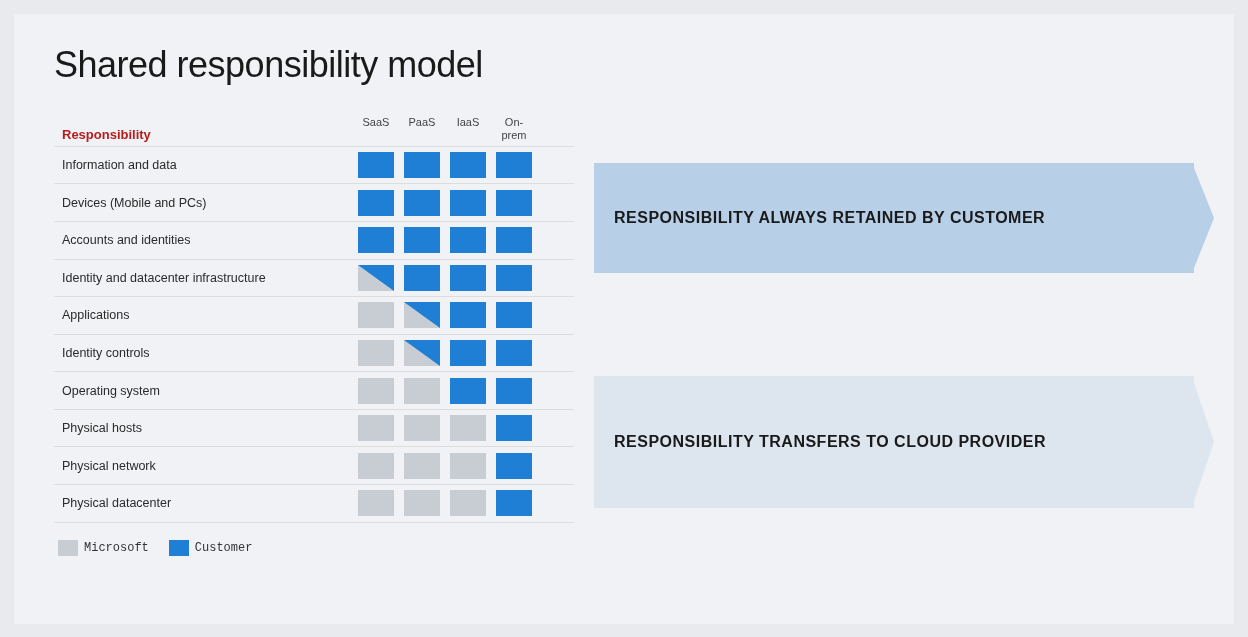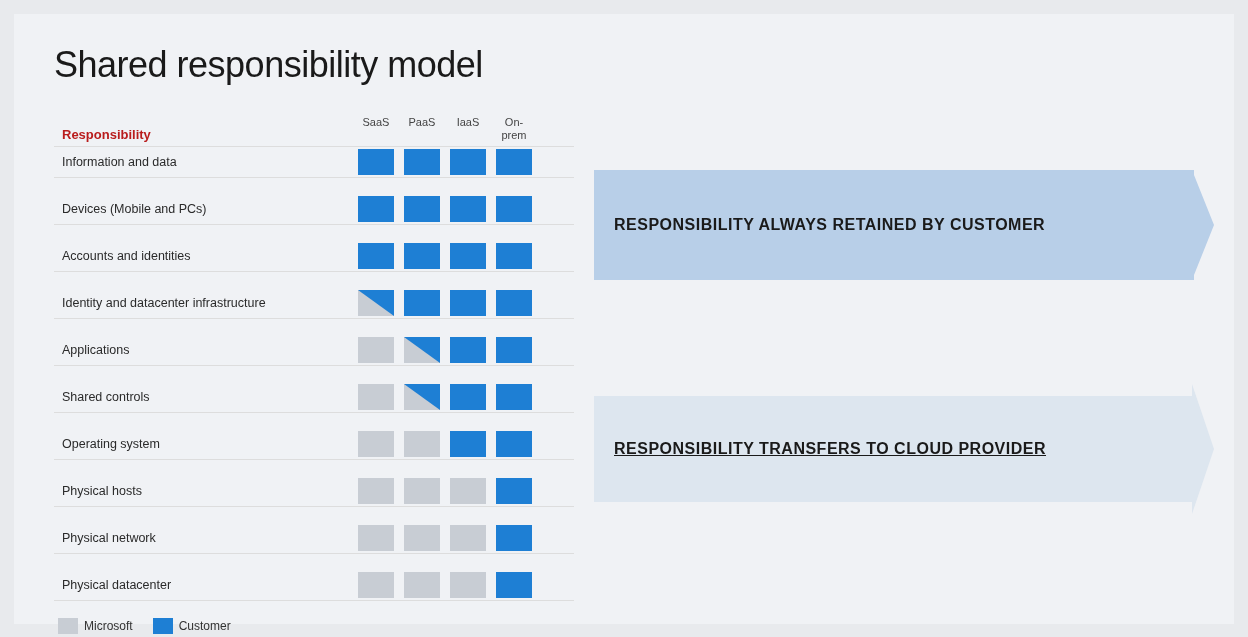--- a/index.html
+++ b/index.html
@@ -60,21 +60,20 @@
       width: 44px;
       text-align: center;
       font-size: 11px;
       color: #444;
       line-height: 1.2;
     }
     .table-rows {
       display: flex;
       flex-direction: column;
       flex: 1;
-      gap: 16px;
     }
     .table-row {
       display: flex;
       align-items: center;
       border-bottom: 1px solid #ddd;
       flex: 1;
     }
     .table-row:first-child {
       border-top: 1px solid #ddd;
     }
@@ -168,36 +167,36 @@
       background: #cddaea;
       height: 140px;
       border-color: #cddaea;
     }
     .banner-2::after {
       border-width: 70px 0 70px 22px;
       border-left-color: #cddaea;
     }
     .banner-3 {
       background: #dde6ef;
-      height: 106px;
+      height: 132px;
       border-color: #dde6ef;
-      text-decoration: underline;
     }
     .banner-3::after {
       border-width: 65px 0 65px 22px;
       border-left-color: #dde6ef;
     }
 
     
     .legend {
       display: flex;
       align-items: center;
       gap: 20px;
       margin-top: 17px;
       padding-left: 4px;
+      font-family: Liberation Mono, monospace;
     }
     .legend-item {
       display: flex;
       align-items: center;
       gap: 6px;
       font-size: 12px;
       color: #333;
     }
     .legend-box {
       width: 20px;
@@ -312,21 +311,21 @@
             <div class="cell">
                 <div class="cell-inner cell-blue"></div>
               </div>
             <div class="cell">
                 <div class="cell-inner cell-blue"></div>
               </div>
           </div>
         </div>
 
         <div class="table-row">
-          <div class="row-label">Shared controls</div>
+          <div class="row-label">Identity controls</div>
           <div class="cells">
             <div class="cell">
                 <div class="cell-inner cell-gray"></div>
               </div>
             <div class="cell">
                 <div class="cell-half cell-half-blue-right"></div>
               </div>
             <div class="cell">
                 <div class="cell-inner cell-blue"></div>
               </div>

